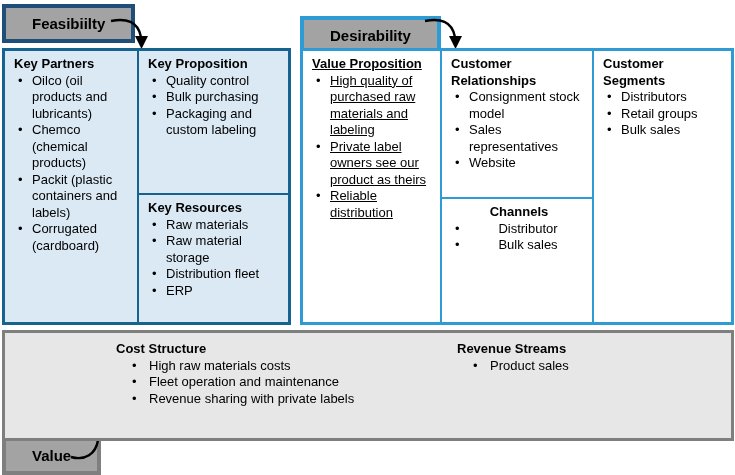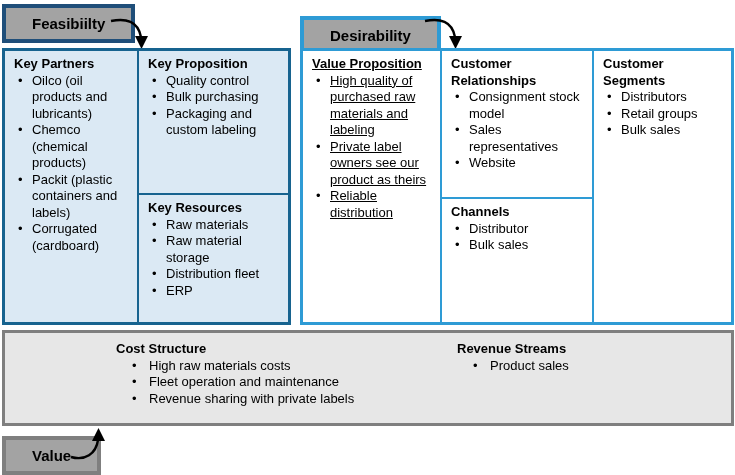--- a/index.html
+++ b/index.html
@@ -38,21 +38,21 @@
     left: 2px; top: 48px; width: 289px; height: 277px;
     border: 3px solid var(--left-block-border, #17638f);
     background: var(--left-block-fill, #dbe9f4);
   }
   .right-block {
     left: 300px; top: 48px; width: 434px; height: 277px;
     border: 3px solid var(--right-block-border, #2e9bd5);
     background: #ffffff;
   }
   .bottom-block {
-    left: 2px; top: 330px; width: 732px; height: 96px;
+    left: 2px; top: 330px; width: 732px; height: 111px;
     border: 3px solid var(--bottom-block-border, #7f7f7f);
     background: var(--bottom-block-fill, #e7e7e7);
     text-decoration: underline;
   }
 
   .divider { position: absolute; }
   .left-block .divider { background: var(--left-block-border, #17638f); }
   .right-block .divider { background: var(--right-block-border, #2e9bd5); }
 
   
@@ -60,21 +60,21 @@
   .ld-v     { left: 132px; top: 0; bottom: 0; width: 2px; }
   .ka-area  { left: 134px; right: 0; top: 0; height: 142px; }
   .ld-h     { left: 134px; right: 0; top: 142px; height: 2px; }
   .kr-area  { left: 134px; right: 0; top: 144px; bottom: 0; }
 
   
   .vp-area  { left: 0; top: 0; bottom: 0; width: 137px; text-decoration: underline; }
   .rd-v1    { left: 137px; top: 0; bottom: 0; width: 2px; }
   .cr-area  { left: 139px; width: 150px; top: 0; height: 174px; }
   .rd-h     { left: 139px; width: 150px; top: 146px; height: 2px; }
-  .ch-area  { left: 139px; width: 150px; top: 148px; bottom: 0; }
+  .ch-area  { left: 139px; width: 150px; top: 148px; bottom: 0; text-align: center; }
   .rd-v2    { left: 289px; top: 0; bottom: 0; width: 2px; }
   .cs-area  { left: 291px; right: 0; top: 0; bottom: 0; }
 
   
   .cost-area    { left: 102px; top: 3px; width: 330px; }
   .revenue-area { left: 443px; top: 3px; width: 280px; }
 
   
   .section {
     position: absolute;

